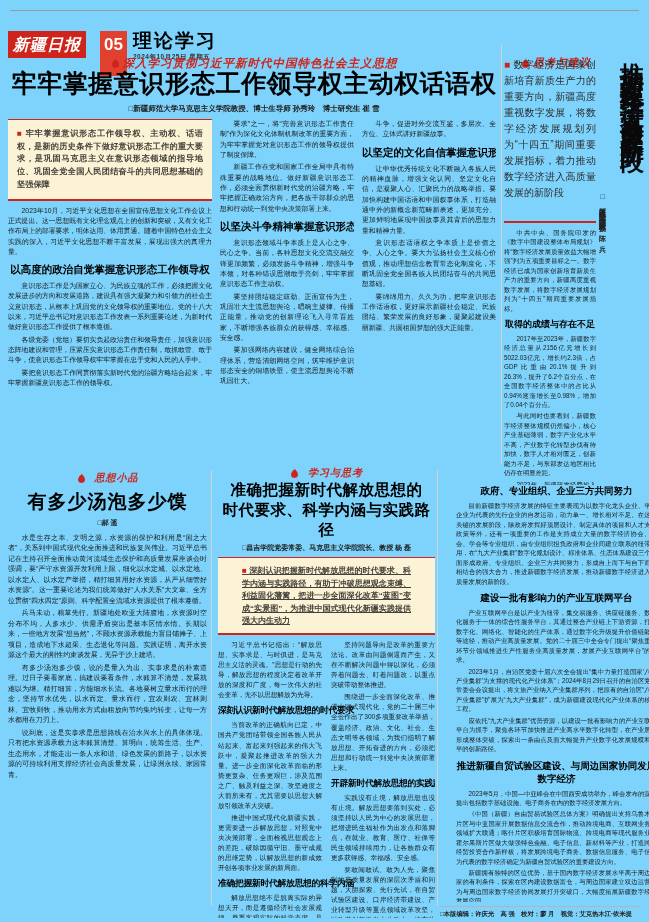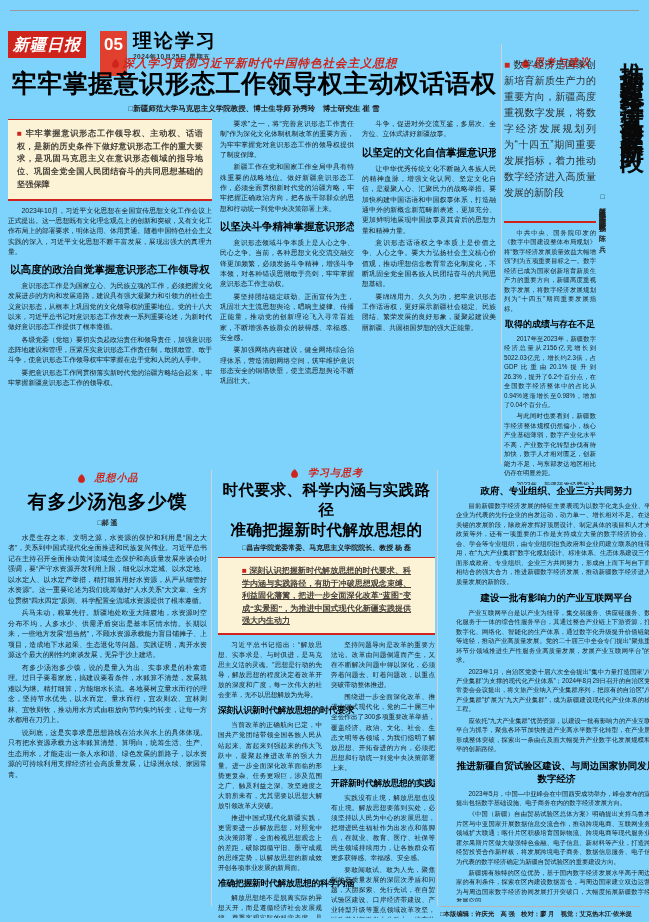--- a/index.html
+++ b/index.html
@@ -209,22 +209,22 @@
       </div>
   </div>
 
   <div class="study">
     <div class="kicker">
       <svg class="flame" viewBox="0 0 10 12">
           <path d="M5.2.2C5.8 2.6 8.8 3.6 8.8 7a3.8 3.8 0 1 1-7.6 0C1.2 4.9 2.9 3.9 3.6 1.8 4.1 3 4.9 3.4 5.2.2Z" fill="#cf241b"></path>
         </svg>
       <span>学习与思考</span>
     </div>
+    <div class="study-title">准确把握新时代解放思想的</div>
     <div class="study-title">时代要求、科学内涵与实践路径</div>
-    <div class="study-title">准确把握新时代解放思想的</div>
     <div class="byline-sm">□昌吉学院党委常委、马克思主义学院院长、教授 杨 磊</div>
     <div class="studysum">深刻认识把握新时代解放思想的时代要求、科学内涵与实践路径，有助于冲破思想观念束缚、利益固化藩篱，把进一步全面深化改革“蓝图”变成“实景图”，为推进中国式现代化新疆实践提供强大内生动力</div>
     <div class="study-cols">
       <div class="scol bodytext">
         <div>
             <p>习近平总书记指出：“解放思想、实事求是、与时俱进，是马克思主义活的灵魂。”思想是行动的先导，解放思想的程度决定着改革开放的深度和广度，每一次伟大的社会变革，无不以思想解放为先导。</p>
           </div>
         <div class="subhead-xs">深刻认识新时代解放思想的时代要求</div>
         <div>
             <p>当前改革的正确航向已定，中国共产党团结带领全国各族人民从站起来、富起来到强起来的伟大飞跃中，凝聚起推进改革的强大力量。进一步全面深化改革面临的形势更复杂、任务更艰巨，涉及范围之广、触及利益之深、攻坚难度之大前所未有，尤其需要以思想大解放引领改革大突破。</p>

